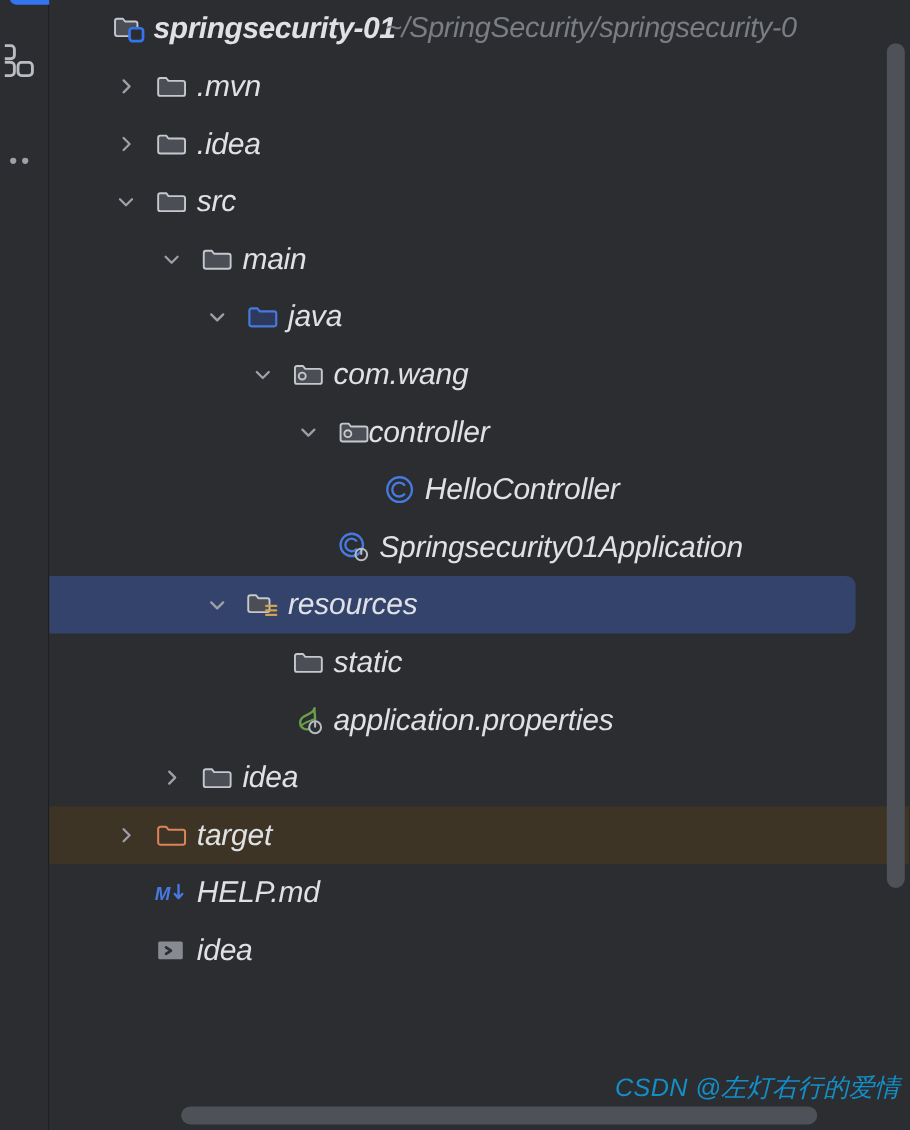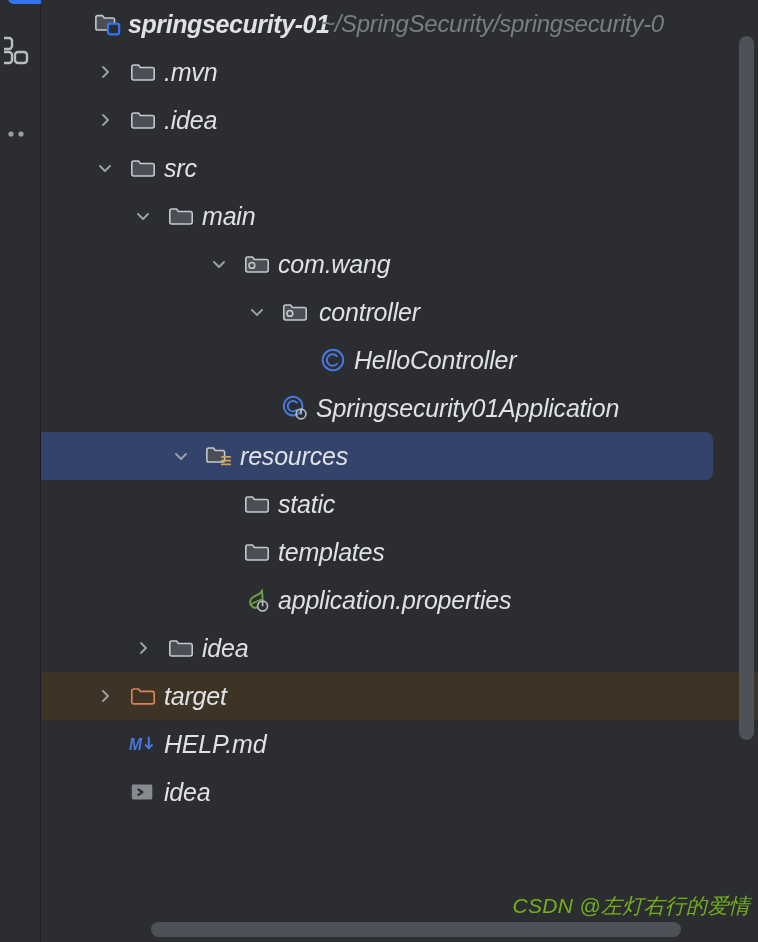--- a/index.html
+++ b/index.html
@@ -136,21 +136,21 @@
     background: #4e5157;
     border-radius: 8px;
   }
 
   
   .watermark {
     position: absolute;
     right: 8px;
     bottom: 22px;
     font-size: 21px;
-    color: #84cc16;
+    color: #0ea5e9;
     opacity: 0.82;
     font-family: "Liberation Sans", "DejaVu Sans", sans-serif;
     letter-spacing: 0.3px;
     pointer-events: none;
   }
 </style>
 </head>
 <body>
 
 <div id="app">
@@ -232,20 +232,33 @@
             </svg>
           </span>
           <span class="icon" style="left:126px">
             <svg width="30" height="30" viewBox="0 0 30 30">
               <path d="M3 9.5a2 2 0 0 1 2-2h5.2l2 2.6H25a2 2 0 0 1 2 2v9.4a2 2 0 0 1-2 2H5a2 2 0 0 1-2-2z" fill="#4b4e54" stroke="#c5c8cd" stroke-width="1.7" stroke-linejoin="round"></path>
             </svg>
           </span>
           <span class="label" style="left:161px">main</span>
         </div>
         <div class="row">
+          <span class="arrow" style="left:130px">
+            <svg width="20" height="20" viewBox="0 0 20 20">
+              <path d="M5 8 L10 13 L15 8" fill="none" stroke="#9da0a8" stroke-width="1.9" stroke-linecap="round" stroke-linejoin="round"></path>
+            </svg>
+          </span>
+          <span class="icon" style="left:164px">
+            <svg width="30" height="30" viewBox="0 0 30 30">
+              <path d="M3 9.5a2 2 0 0 1 2-2h5.2l2 2.6H25a2 2 0 0 1 2 2v9.4a2 2 0 0 1-2 2H5a2 2 0 0 1-2-2z" fill="#2e3a5c" stroke="#4779e0" stroke-width="1.9" stroke-linejoin="round"></path>
+            </svg>
+          </span>
+          <span class="label" style="left:199px">java</span>
+        </div>
+        <div class="row">
           <span class="arrow" style="left:168px">
             <svg width="20" height="20" viewBox="0 0 20 20">
               <path d="M5 8 L10 13 L15 8" fill="none" stroke="#9da0a8" stroke-width="1.9" stroke-linecap="round" stroke-linejoin="round"></path>
             </svg>
           </span>
           <span class="icon" style="left:202px">
             <svg width="30" height="30" viewBox="0 0 30 30">
               <path d="M3 9.5a2 2 0 0 1 2-2h5.2l2 2.6H25a2 2 0 0 1 2 2v9.4a2 2 0 0 1-2 2H5a2 2 0 0 1-2-2z" fill="#4b4e54" stroke="#c5c8cd" stroke-width="1.7" stroke-linejoin="round"></path>
               <circle cx="9.5" cy="16.5" r="3.1" fill="none" stroke="#c5c8cd" stroke-width="1.7"></circle>
             </svg>
@@ -257,21 +270,21 @@
             <svg width="20" height="20" viewBox="0 0 20 20">
               <path d="M5 8 L10 13 L15 8" fill="none" stroke="#9da0a8" stroke-width="1.9" stroke-linecap="round" stroke-linejoin="round"></path>
             </svg>
           </span>
           <span class="icon" style="left:240px">
             <svg width="30" height="30" viewBox="0 0 30 30">
               <path d="M3 9.5a2 2 0 0 1 2-2h5.2l2 2.6H25a2 2 0 0 1 2 2v9.4a2 2 0 0 1-2 2H5a2 2 0 0 1-2-2z" fill="#4b4e54" stroke="#c5c8cd" stroke-width="1.7" stroke-linejoin="round"></path>
               <circle cx="9.5" cy="16.5" r="3.1" fill="none" stroke="#c5c8cd" stroke-width="1.7"></circle>
             </svg>
           </span>
-          <span class="label" style="left:278px">controller</span>
+          <span class="label" style="left:266px">controller</span>
         </div>
         <div class="row">
           <span class="icon" style="left:278px">
             <svg width="30" height="30" viewBox="0 0 30 30">
               <circle cx="15" cy="15" r="11" fill="none" stroke="#4779e0" stroke-width="2.1"></circle>
               <path d="M19.2 10.8a6.2 6.2 0 1 0 0 8.4" fill="none" stroke="#4779e0" stroke-width="2.1" stroke-linecap="round"></path>
             </svg>
           </span>
           <span class="label" style="left:313px">HelloController</span>
         </div>
@@ -306,28 +319,20 @@
           <span class="icon" style="left:202px">
             <svg width="30" height="30" viewBox="0 0 30 30">
               <path d="M3 9.5a2 2 0 0 1 2-2h5.2l2 2.6H25a2 2 0 0 1 2 2v9.4a2 2 0 0 1-2 2H5a2 2 0 0 1-2-2z" fill="#4b4e54" stroke="#c5c8cd" stroke-width="1.7" stroke-linejoin="round"></path>
             </svg>
           </span>
           <span class="label" style="left:237px">static</span>
         </div>
         <div class="row">
           <span class="icon" style="left:202px">
             <svg width="30" height="30" viewBox="0 0 30 30">
-              <path d="M3 9.5a2 2 0 0 1 2-2h5.2l2 2.6H25a2 2 0 0 1 2 2v9.4a2 2 0 0 1-2 2H5a2 2 0 0 1-2-2z" fill="#4b4e54" stroke="#c5c8cd" stroke-width="1.7" stroke-linejoin="round"></path>
-            </svg>
-          </span>
-          <span class="label" style="left:237px">templates</span>
-        </div>
-        <div class="row">
-          <span class="icon" style="left:202px">
-            <svg width="30" height="30" viewBox="0 0 30 30">
               <path d="M20.5 4.5c-1.5 5.5-7.5 5-11 8.5-3 3-2.2 8 1.5 9.8 3.8 1.8 8.8-.8 9.8-6 .8-4.3-.8-8.5-.3-12.3z" fill="none" stroke="#6c9f4a" stroke-width="2.1" stroke-linejoin="round"></path>
               <path d="M8 20.5c3.5-3.5 8-4.5 11.5-6" fill="none" stroke="#6c9f4a" stroke-width="1.6" stroke-linecap="round"></path>
               <circle cx="21" cy="21.5" r="5.3" fill="#2b2d30" stroke="#b8bcc2" stroke-width="1.8"></circle>
               <path d="M21 16.7v4.3" stroke="#b8bcc2" stroke-width="1.8" stroke-linecap="round"></path>
             </svg>
           </span>
           <span class="label" style="left:237px">application.properties</span>
         </div>
         <div class="row">
           <span class="arrow" style="left:92px">

